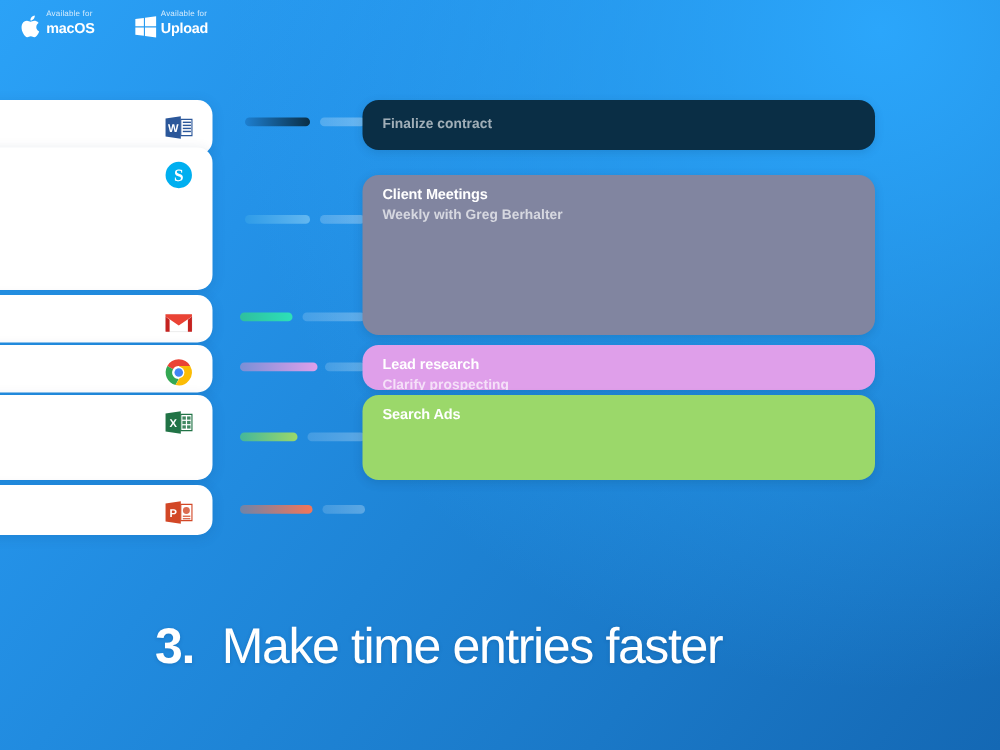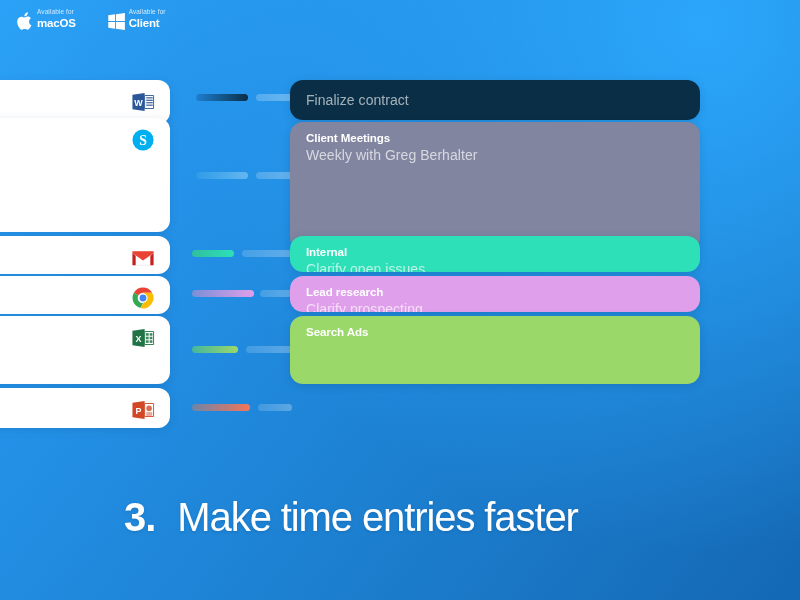--- a/index.html
+++ b/index.html
@@ -99,22 +99,22 @@
   }
   .task-title {
     font-size: 11.6px;
     font-weight: 700;
     color: #ffffff;
     letter-spacing: -0.1px;
     line-height: 1.1;
     display: block;
   }
   .task-sub {
-    font-size: 14px;
-    font-weight: 400;
+    font-size: 11px;
+    font-weight: 700;
     color: rgba(255,255,255,0.68);
     letter-spacing: 0.05px;
     line-height: 1.1;
     display: block;
     margin-top: 3px;
   }
   .task.dark .task-sub { color: rgba(255,255,255,0.62); }
 
   
   #headline {
@@ -158,21 +158,21 @@
     </div>
 
     <div class="badge">
       <span class="badge-glyph">
         <svg viewBox="0 0 24 24" width="21" height="21" fill="#ffffff">
           <path d="M2.6 4.9 10.4 3.8v7.6H2.6zM11.4 3.65 21.6 2.2v9.2H11.4zM2.6 12.6h7.8v7.6L2.6 19.1zM11.4 12.6h10.2v9.2l-10.2-1.45z"></path>
         </svg>
       </span>
       <span class="badge-text">
         <span class="badge-avail">Available for</span>
-        <span class="badge-os">Client</span>
+        <span class="badge-os">Upload</span>
       </span>
     </div>
 
   </div>
 
   <div class="app-card" style="top:80px; height:44px; width:196px;">
     <span class="app-icon">
       <svg viewBox="0 0 32 32">
         <path d="M3 7.2 18 5v22L3 24.8z" fill="#2b579a"></path>
         <path d="M18 8h11v16H18z" fill="#fff" stroke="#2b579a" stroke-width="1.1"></path>
@@ -267,29 +267,25 @@
   <div class="conn" style="left:192px; top:346px; width:46px; background:linear-gradient(90deg,#45b79a 0%,#9bd86a 100%);"></div>
   <div class="conn seg-b" style="left:246px; top:346px; width:46px; background:linear-gradient(90deg,rgba(255,255,255,0.40) 0%,rgba(255,255,255,0.72) 100%);"></div>
 
   <div class="conn" style="left:192px; top:404px; width:58px; background:linear-gradient(90deg,#6f84a8 0%,#f37558 100%);"></div>
   <div class="conn seg-b" style="left:258px; top:404px; width:34px; background:linear-gradient(90deg,rgba(255,255,255,0.40) 0%,rgba(255,255,255,0.72) 100%);"></div>
 
   <div class="task dark" style="top:80px; height:40px; background:#0a2e45;">
     <span class="task-sub">Finalize contract</span>
   </div>
 
-  <div class="task" style="top:122px; height:128px; background:#8185a0;">
+  <div class="task" style="top:140px; height:128px; background:#8185a0;">
     <span class="task-title">Client Meetings</span>
     <span class="task-sub">Weekly with Greg Berhalter</span>
   </div>
 
-  <div class="task" style="top:236px; height:36px; background:#2de0b8;">
-    <span class="task-title">Internal</span>
-    <span class="task-sub">Clarify open issues</span>
-  </div>
 
   <div class="task" style="top:276px; height:36px; background:#df9fea;">
     <span class="task-title">Lead research</span>
     <span class="task-sub">Clarify prospecting</span>
   </div>
 
   <div class="task" style="top:316px; height:68px; background:#9bd86a;">
     <span class="task-title">Search Ads</span>
   </div>
 

